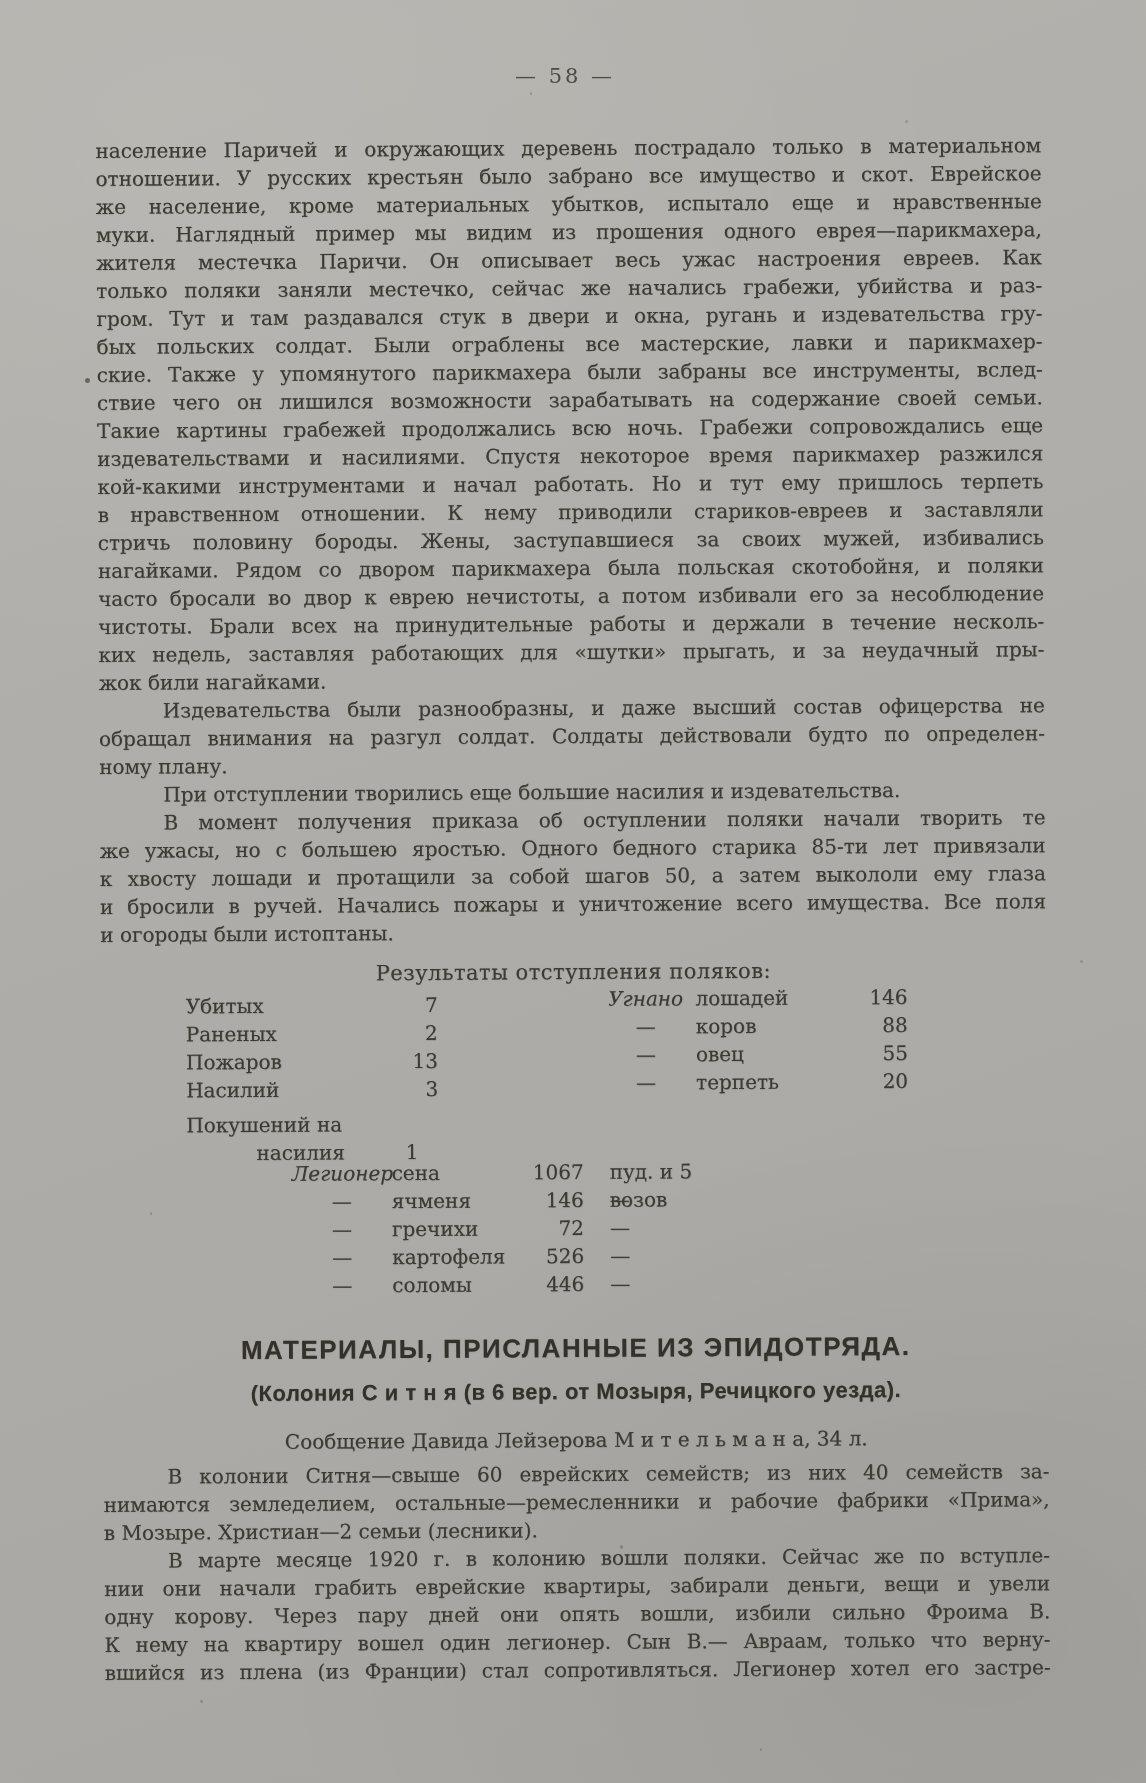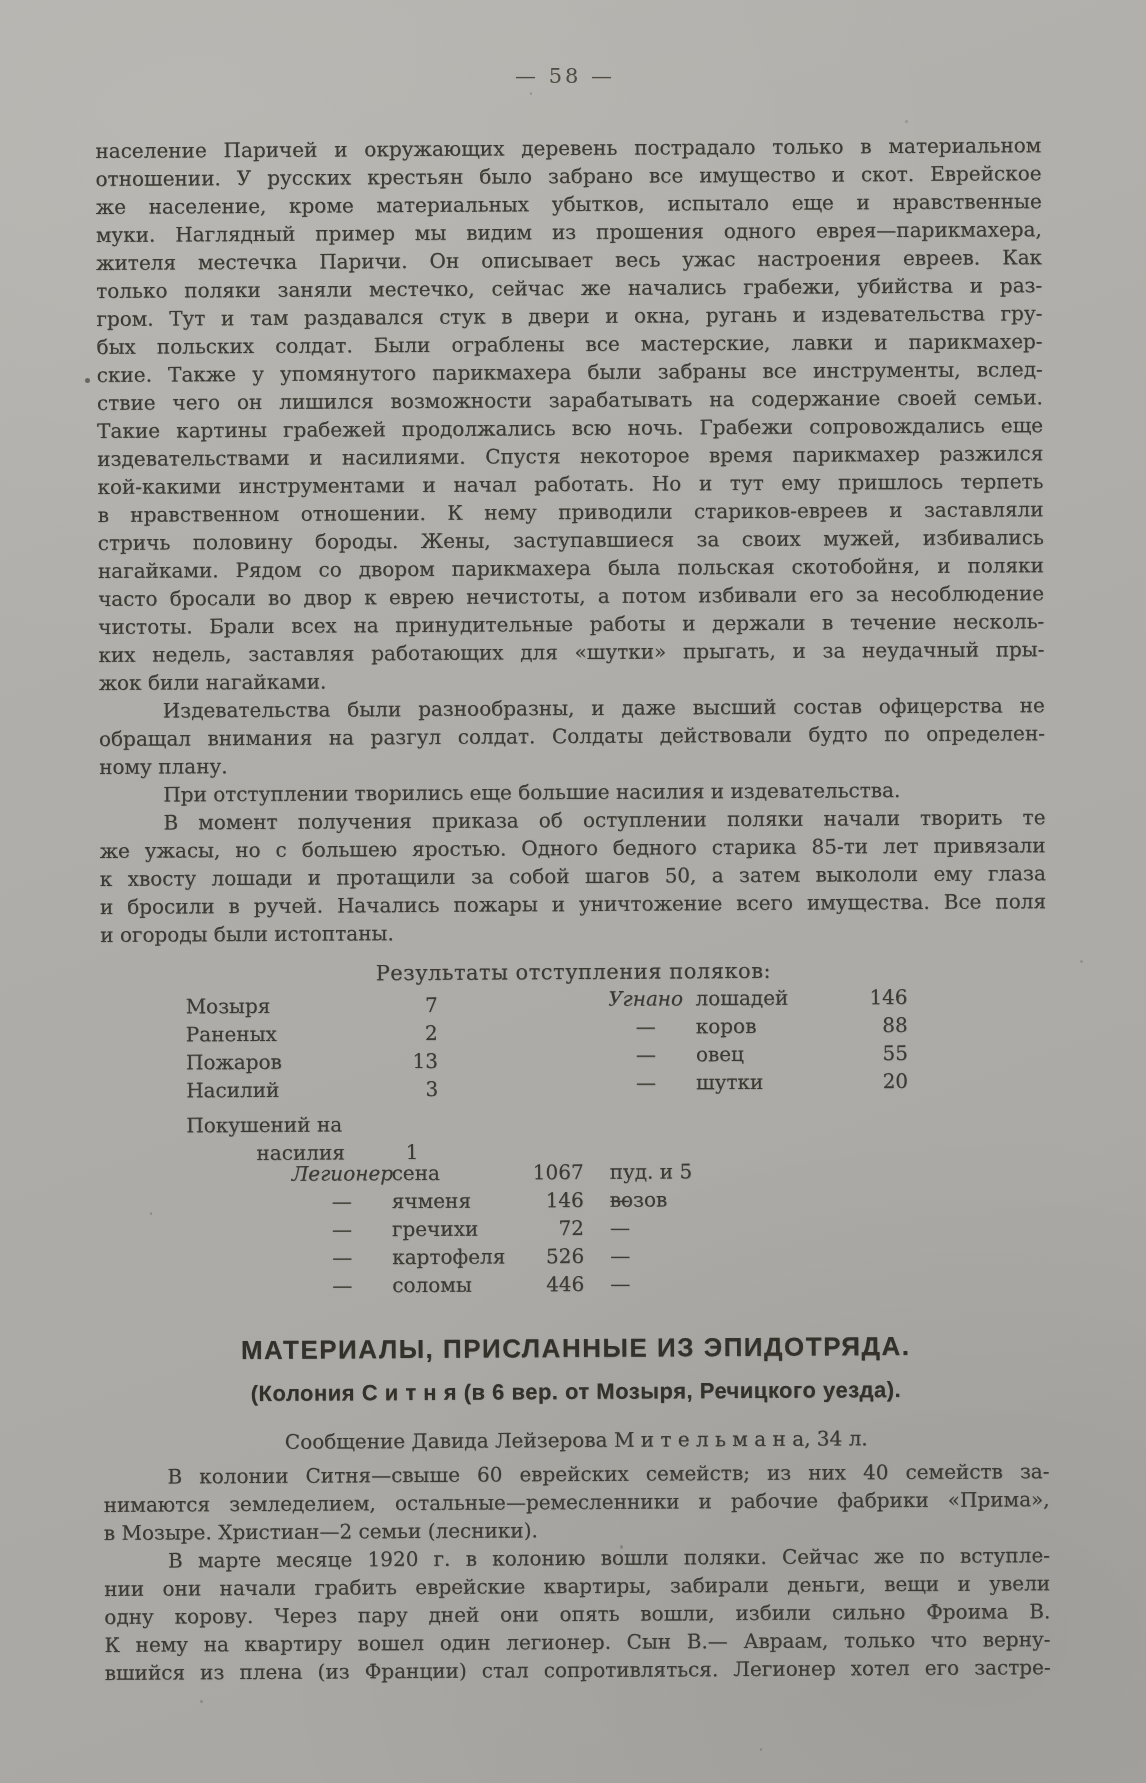--- a/index.html
+++ b/index.html
@@ -112,21 +112,21 @@
         <div class="line">же ужасы, но с большею яростью. Одного бедного старика 85-ти лет привязали</div>
         <div class="line">к хвосту лошади и протащили за собой шагов 50, а затем выкололи ему глаза</div>
         <div class="line">и бросили в ручей. Начались пожары и уничтожение всего имущества. Все поля</div>
         <div class="line endline">и огороды были истоптаны.</div>
       </section>
 
     <h3 class="results-title">Результаты отступления поляков:</h3>
     <div class="results">
       <div class="res-left">
           <div class="trow">
-            <span class="c-label">Мозыря</span>
+            <span class="c-label">Убитых</span>
             <span class="c-value">7</span>
           </div>
           <div class="trow">
             <span class="c-label">Раненых</span>
             <span class="c-value">2</span>
           </div>
           <div class="trow">
             <span class="c-label">Пожаров</span>
             <span class="c-value">13</span>
           </div>
@@ -154,21 +154,21 @@
             <span class="c-label">коров</span>
             <span class="c-value">88</span>
           </div>
           <div class="trow">
             <span class="c-prefix">—</span>
             <span class="c-label">овец</span>
             <span class="c-value">55</span>
           </div>
           <div class="trow">
             <span class="c-prefix">—</span>
-            <span class="c-label">шутки</span>
+            <span class="c-label">терпеть</span>
             <span class="c-value">20</span>
           </div>
         </div>
       <div class="res-seized">
           <div class="trow">
             <span class="c-prefix">Легионер</span>
             <span class="c-label">сена</span>
             <span class="c-value">1067</span>
             <span class="c-suffix">пуд. и 5 возов</span>
           </div>

